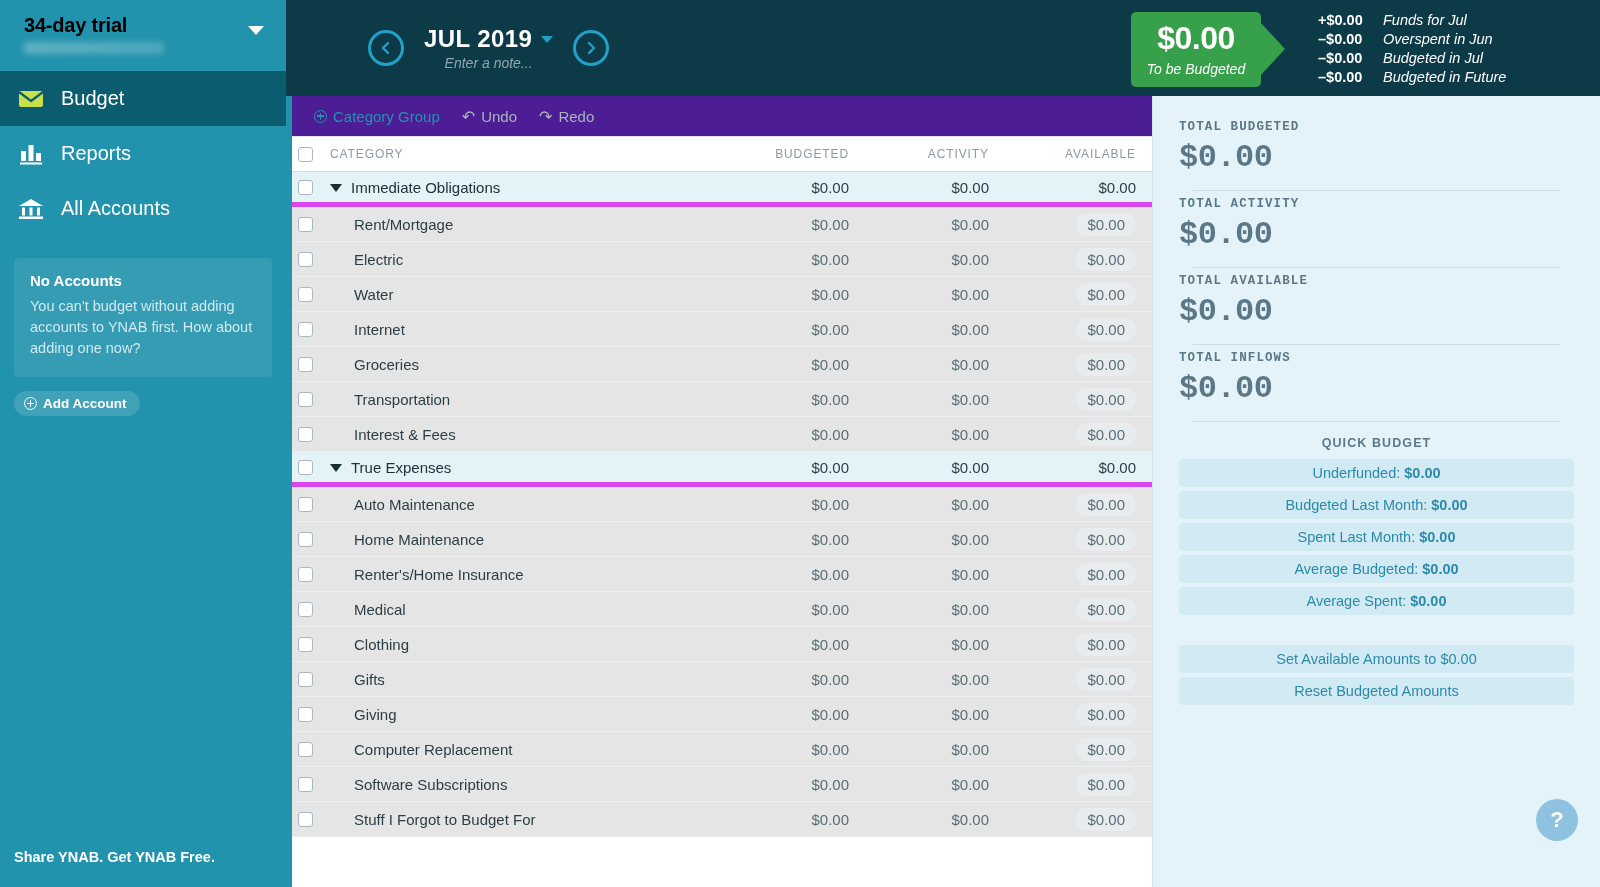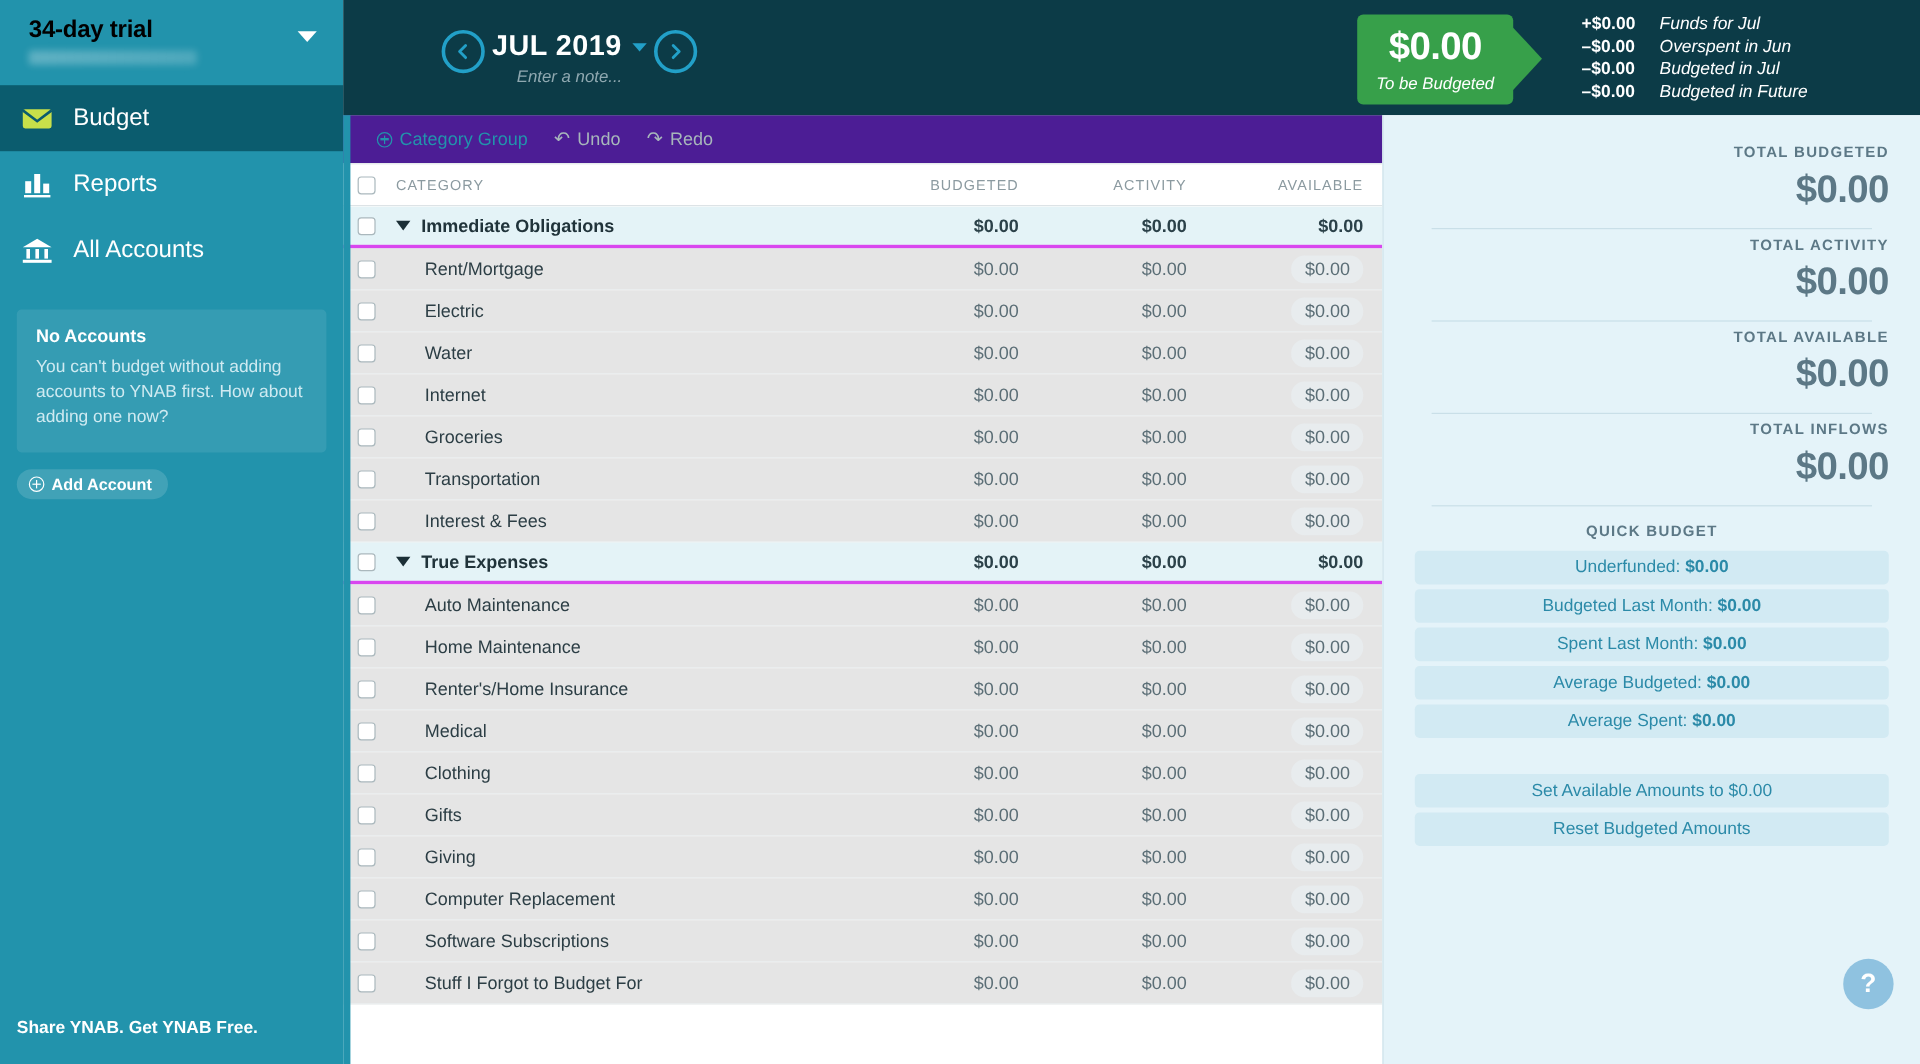--- a/index.html
+++ b/index.html
@@ -87,21 +87,21 @@
 
   
   .main { flex: 1; height: 887px; display: flex; flex-direction: column; position: relative; }
 
   .topbar {
     height: 96px; background: #0c3b47;
     display: flex; align-items: center;
     position: relative;
   }
   .month-nav {
-    display: flex; align-items: flex-start; gap: 6px;
+    display: flex; align-items: center; gap: 20px;
     margin-left: 82px;
   }
   .circ-btn {
     width: 36px; height: 36px; border-radius: 50%;
     border: 3px solid #22a0c8;
     display: flex; align-items: center; justify-content: center;
     color: #22a0c8; cursor: pointer;
   }
   .month-mid { text-align: center; }
   .month-title {
@@ -193,22 +193,22 @@
   .rows { flex: 1; overflow: hidden; background: #ffffff; }
 
   .row {
     display: flex; align-items: center;
     height: 35px;
     border-bottom: 1px solid #eceff1;
     font-size: 15px;
   }
   .row.group {
     background: #e4f3f7;
-    border-bottom: 3px solid #d946ef;
-    font-weight: bold;
+    border-bottom: 5px solid #d946ef;
+    font-weight: normal;
     color: #20333a;
   }
   .row.group .cell-num, .row.group .cell-avail { color: #2b4149; }
   .row.cat { background: #e5e5e5; color: #2c3e45; }
   .row.cat .cell-num { color: #5b6e76; }
 
   .group-name { display: inline-flex; align-items: center; gap: 9px; }
   .tri {
     width: 0; height: 0;
     border-left: 6px solid transparent;
@@ -227,21 +227,21 @@
   }
 
   
   .inspector {
     flex: 1; background: #e4f3f9;
     border-left: 1px solid #cfe3ea;
     padding: 18px 26px 0 26px;
     position: relative;
     color: #5c7886;
   }
-  .insp-block { text-align: right; padding: 6px 0 14px 0; }
+  .insp-block { text-align: left; padding: 6px 0 14px 0; font-family: Liberation Mono, monospace; }
   .insp-label {
     font-size: 12.5px; font-weight: bold; letter-spacing: 1.1px;
     color: #5c7886;
   }
   .insp-value {
     font-size: 32px; font-weight: bold; color: #5c7886;
     margin-top: 5px; letter-spacing: -0.5px;
   }
   .insp-sep { height: 1px; background: #c9dfe8; margin: 0 14px; }
 

